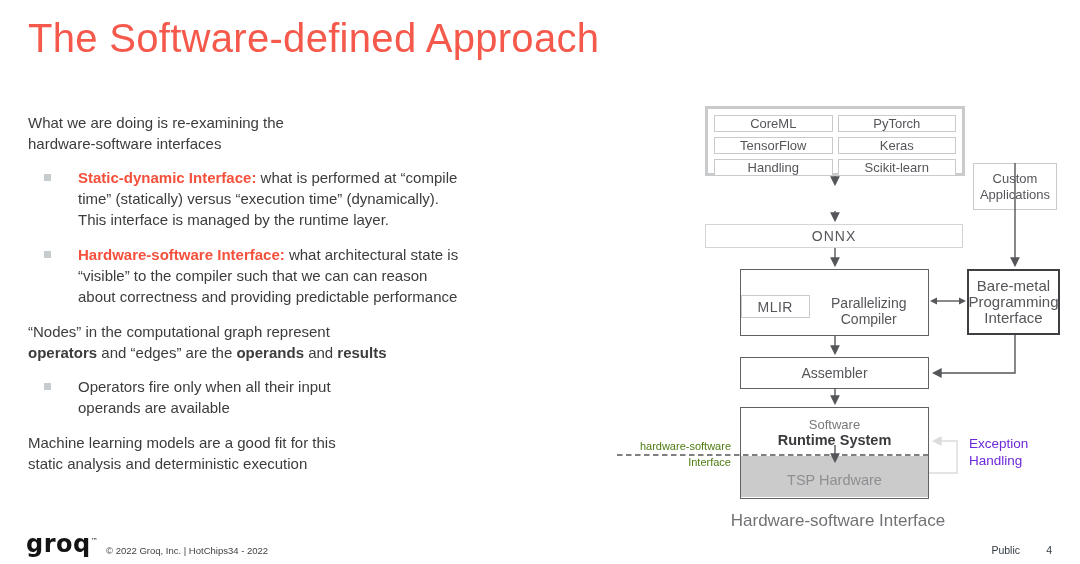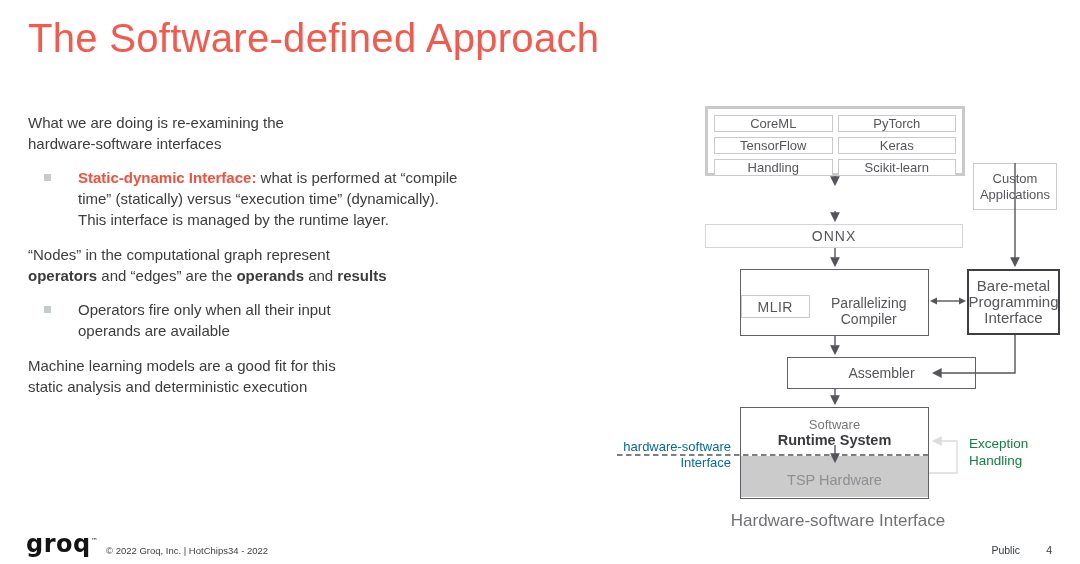--- a/index.html
+++ b/index.html
@@ -75,33 +75,33 @@
     display: flex; align-items: center; justify-content: center;
     font-size: 13px; color: #55565A; background: #fff;
   }
   .custom-apps { left: 413px; top: 21px; width: 84px; height: 47px; border: 1px solid #C9CACB; font-size: 13px; line-height: 16px; margin-top: 47px; }
   .model-converters { left: 200px; top: 93px; width: 147px; height: 23px; background: #CACACB; color: #424346; font-size: 14px; }
   .onnx { left: 145px; top: 129px; width: 258px; height: 24px; border: 1px solid #D4D5D6; font-size: 14px; letter-spacing: 1px; }
   .pcomp { left: 180px; top: 174px; width: 189px; height: 67px; border: 1.5px solid #606164; justify-content: flex-start; padding-top: 8px; }
   .mlir { width: 78px; height: 23px; border: 1px solid #C9CACB; display: flex; align-items: center; justify-content: center; font-size: 14px; letter-spacing: 0.5px; }
   .pcomp-label { margin-top: 9px; font-size: 14px; }
   .bare-metal { left: 407px; top: 174px; width: 93px; height: 66px; border: 2px solid #3E3F42; font-size: 15px; line-height: 16px; }
-  .assembler { left: 180px; top: 262px; width: 189px; height: 32px; border: 1.5px solid #606164; font-size: 14px; margin-left: 47px; }
+  .assembler { left: 180px; top: 262px; width: 189px; height: 32px; border: 1.5px solid #606164; font-size: 14px; }
   .runtime-box { left: 180px; top: 312px; width: 189px; height: 92px; border: 1.5px solid #606164; flex-direction: column; padding: 0; justify-content: flex-start; }
   .runtime-top { width: 100%; height: 48px; display: flex; flex-direction: column; align-items: center; justify-content: center; }
   .runtime-line1 { font-size: 13px; color: #77787B; }
   .runtime-line2 { font-size: 14.5px; font-weight: bold; color: #3A3B3E; }
   .runtime-bottom { width: 100%; height: 41px; background: #CBCBCC; display: flex; align-items: center; justify-content: center; font-size: 14.5px; color: #8E8F92; padding-top: 6px; }
   .hwsw-label {
     position: absolute; left: 57px; top: 344px; width: 114px;
-    text-align: right; font-size: 13px; line-height: 15.5px; color: #0369a1;
+    text-align: right; font-size: 11px; line-height: 15.5px; color: #4d7c0f;
   }
   .exception-label {
     position: absolute; left: 409px; top: 340px; width: 95px;
-    font-size: 13.5px; line-height: 17px; color: #15803d;
+    font-size: 13.5px; line-height: 17px; color: #6d28d9;
   }
   .diagram-caption {
     position: absolute; left: 153px; top: 416px; width: 250px;
     text-align: center; font-size: 17px; color: #717275;
   }
   .arrow-layer { position: absolute; left: 0; top: 0; z-index: 5; pointer-events: none; }
 
   
   .footer-logo {
     position: absolute; left: 26px; top: 530px;
@@ -120,20 +120,23 @@
 
   <div class="slide-title">The Software-defined Approach</div>
 
   <div class="left-panel">
     <p class="pre">What we are doing is re-examining the
 hardware-software interfaces</p>
     <ul class="bullet-list">
       <li class="bullet-item"><span class="bullet-square"></span><span class="emph">Static-dynamic Interface:</span><span class="pre"> what is performed at “compile
 time” (statically) versus “execution time” (dynamically).
 This interface is managed by the runtime layer.</span></li>
+      <li class="bullet-item"><span class="bullet-square"></span><span class="emph">Hardware-software Interface:</span><span class="pre"> what architectural state is
+“visible” to the compiler such that we can can reason
+about correctness and providing predictable performance</span></li>
     </ul>
     <p><span class="pre">“Nodes” in the computational graph represent
 </span><span class="bold pre">operators</span><span class="pre"> and “edges” are the </span><span class="bold pre">operands</span><span class="pre"> and </span><span class="bold pre">results</span></p>
     <ul class="bullet-list">
       <li class="bullet-item"><span class="bullet-square"></span><span class="pre">Operators fire only when all their input
 operands are available</span></li>
     </ul>
     <p class="pre">Machine learning models are a good fit for this
 static analysis and deterministic execution</p>
   </div>

